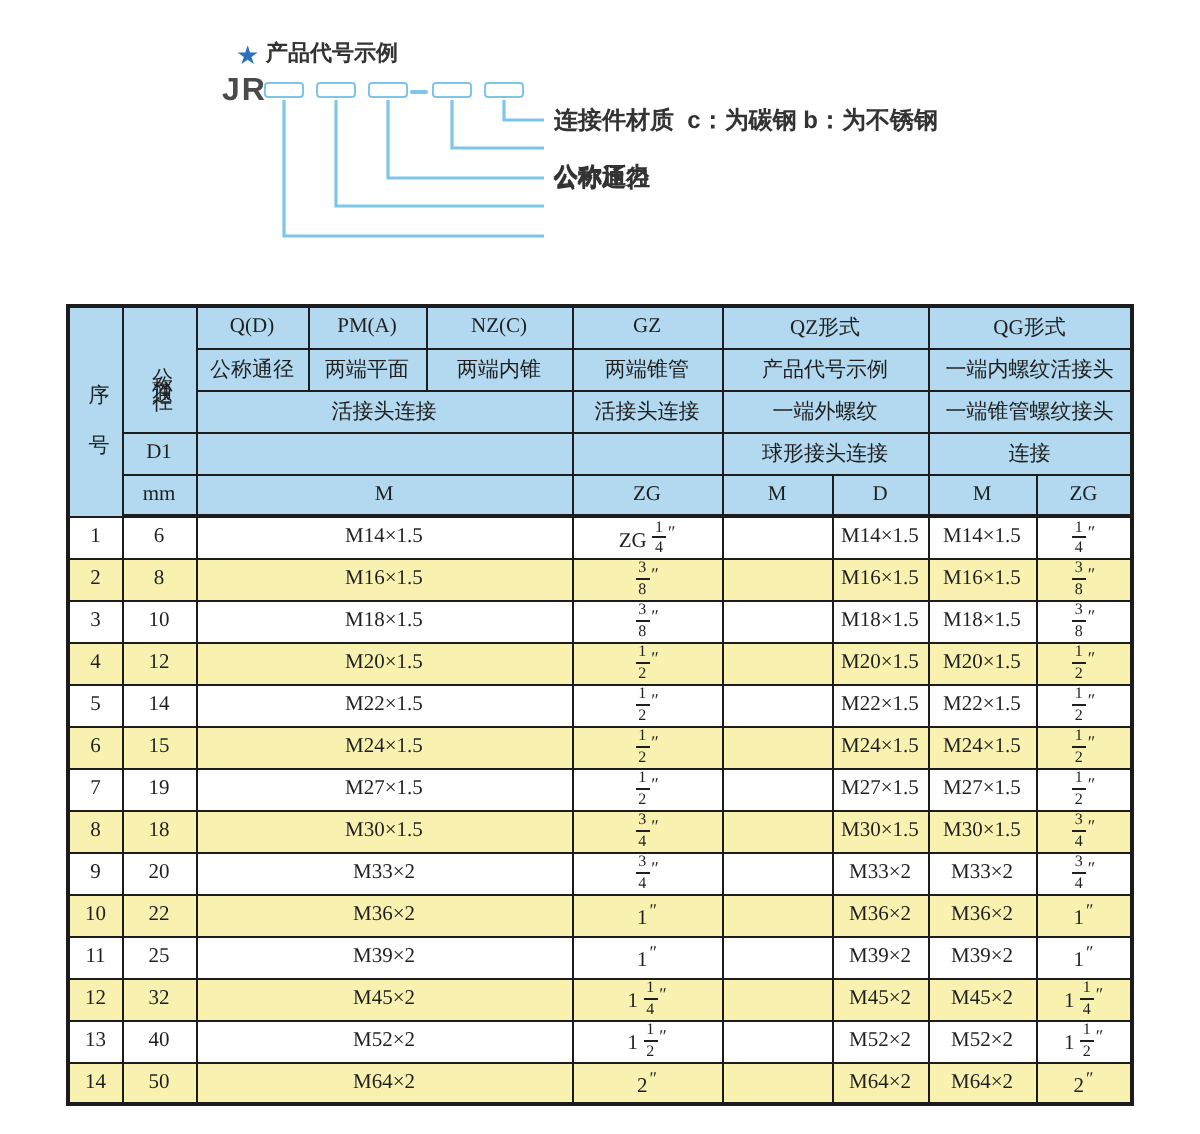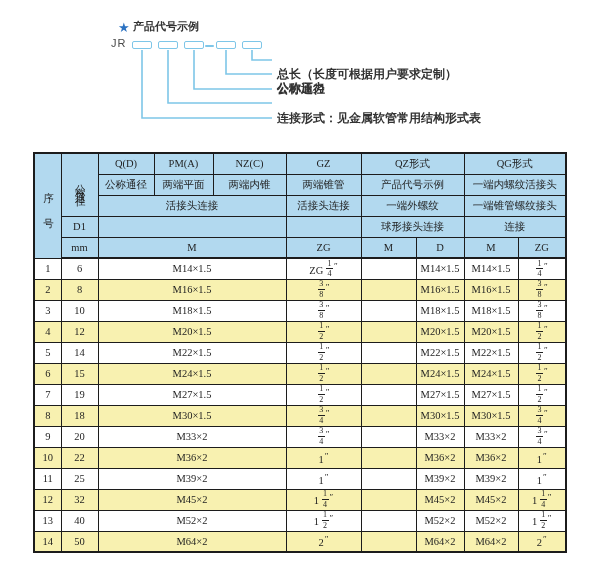--- a/index.html
+++ b/index.html
@@ -12,21 +12,21 @@
   }
   *{margin:0;padding:0;box-sizing:border-box;}
   html,body{background:#fff;}
   .page{
     position:relative;width:600px;height:567px;background:#ffffff;overflow:hidden;
     font-family:"Liberation Sans","DejaVu Sans",sans-serif;color:var(--text);
   }
   
   .star{position:absolute;left:118px;top:20px;font-size:13px;color:var(--star-blue);}
   .diagram-heading{position:absolute;left:133px;top:19px;font-size:11px;font-weight:bold;color:#333;}
-  .code-prefix{position:absolute;left:111px;top:37px;font-size:11px;font-weight:normal;color:#4a4a4a;letter-spacing:1px;}
+  .code-prefix{position:absolute;left:111px;top:37px;font-size:16px;font-weight:bold;color:#4a4a4a;letter-spacing:1px;}
   .code-box{position:absolute;top:41px;width:20px;height:8px;border:1.5px solid var(--connector);border-radius:2px;background:#fff;}
   .code-dash{position:absolute;left:205px;top:45px;width:9px;height:2px;background:var(--connector);border-radius:1px;}
   .connector-svg{position:absolute;left:0;top:0;width:600px;height:140px;}
   .connector-line{stroke:var(--connector);stroke-width:1.6;fill:none;}
   .code-label{position:absolute;left:277px;font-size:12px;line-height:12px;font-weight:bold;color:#333;white-space:pre;}
   
   .table-title{
     position:absolute;left:35px;top:126px;font-size:19px;font-weight:bold;color:#000;
     font-family:"Liberation Serif","DejaVu Serif",serif;letter-spacing:2px;margin-top:40px;
   }
@@ -70,24 +70,23 @@
   <div class="code-box" style="left:242px"></div>
 
   <svg class="connector-svg">
     <polyline class="connector-line" points="252,50 252,60 272,60"></polyline>
     <polyline class="connector-line" points="226,50 226,74 272,74"></polyline>
     <polyline class="connector-line" points="194,50 194,89 272,89"></polyline>
     <polyline class="connector-line" points="168,50 168,103 272,103"></polyline>
     <polyline class="connector-line" points="142,50 142,118 272,118"></polyline>
   </svg>
 
-  <div class="code-label" style="top:68px">总长（长度可根据用户要求定制）</div>
+  <div class="code-label" style="top:54px">连接件材质  c：为碳钢 b：为不锈钢</div>
   <div class="code-label" style="top:83px">公称通径</div>
   <div class="code-label" style="top:82px">公称压力</div>
-  <div class="code-label" style="top:112px">连接形式：见金属软管常用结构形式表</div>
 
   <div class="table-title">螺母连接形式参考表</div>
 
   <table class="ref">
     <colgroup>
       <col style="width:27px">
         <col style="width:37px">
         <col style="width:56px">
         <col style="width:59px">
       <col style="width:73px">

